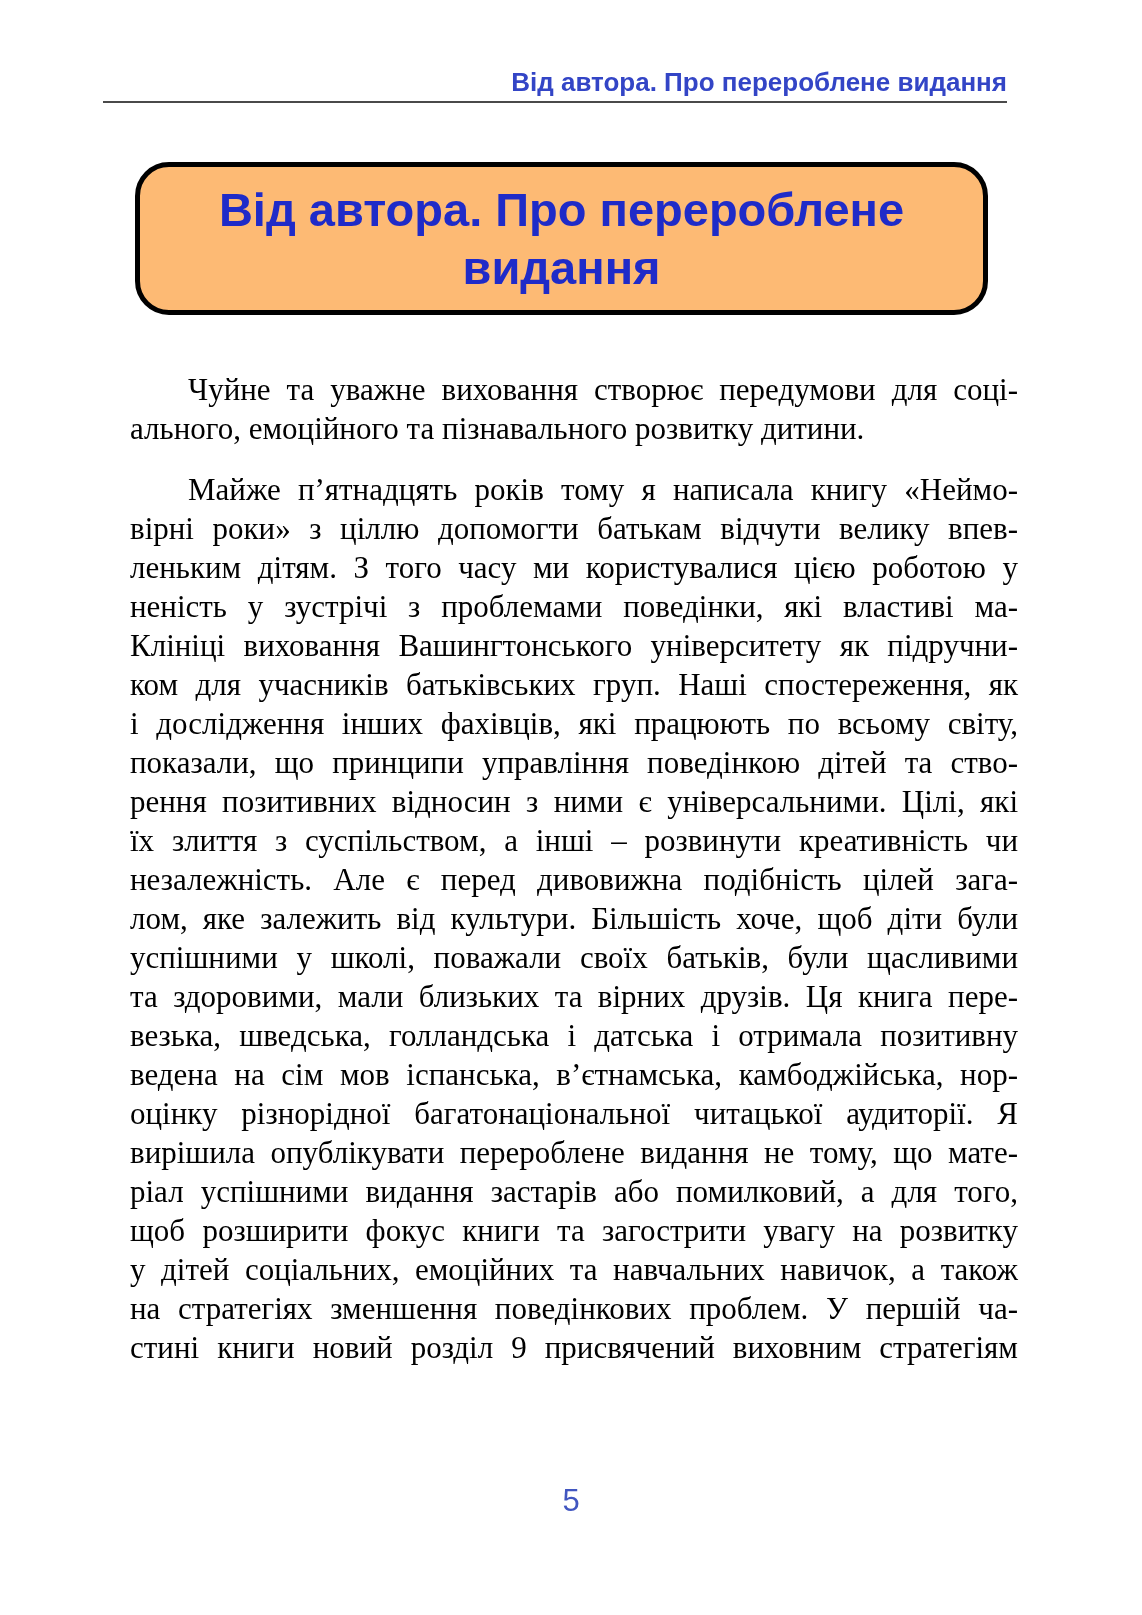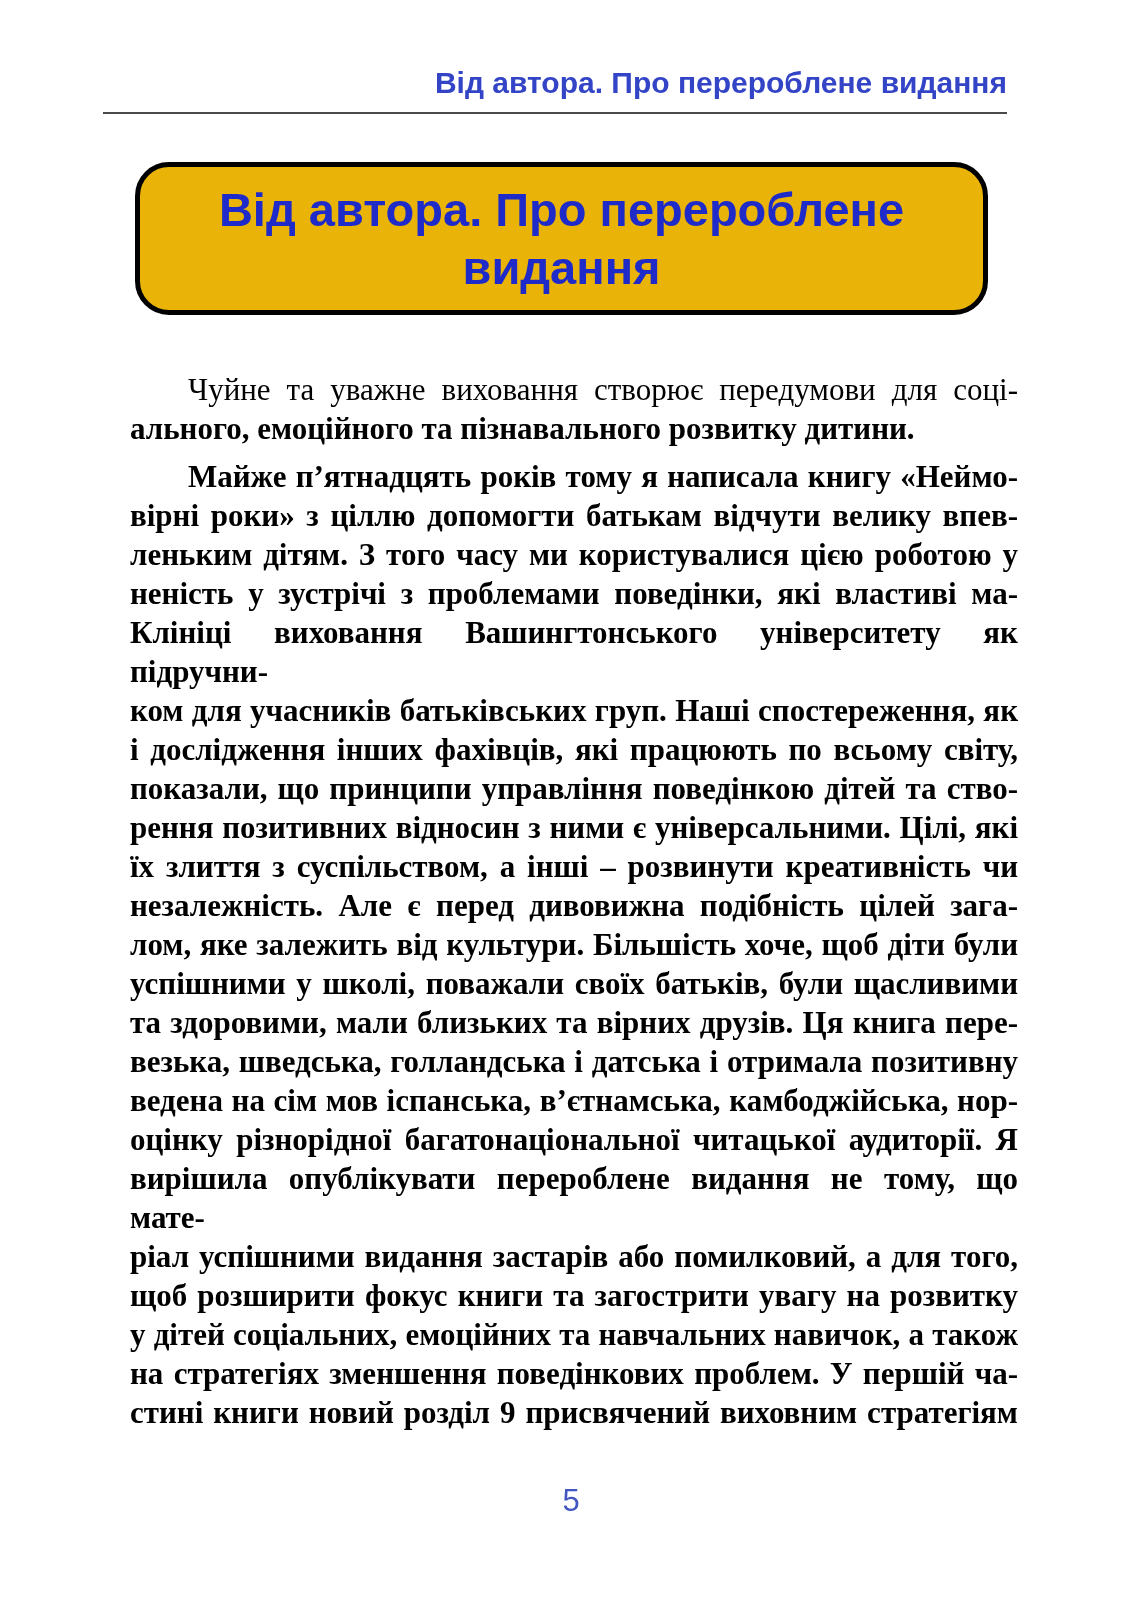--- a/index.html
+++ b/index.html
@@ -16,67 +16,67 @@
     font-family: "Liberation Serif", serif;
   }
   .running-header {
     position: absolute;
     top: 70px;
     left: 103px;
     width: 904px;
     text-align: right;
     font-family: "Liberation Sans", sans-serif;
     font-weight: bold;
-    font-size: 30px;
+    font-size: 26px;
     line-height: 25px;
     color: var(--header-blue, #3345C6);
     border-bottom: 2px solid var(--rule-gray, #4a4a4a);
-    padding-bottom: 17px;
+    padding-bottom: 6px;
   }
   .title-box {
     position: absolute;
     box-sizing: border-box;
     top: 162px;
     left: 135px;
     width: 853px;
     height: 153px;
     border: 5px solid #000000;
     border-radius: 34px;
     display: flex;
     align-items: center;
     justify-content: center;
-    background: #eab308;
+    background: #fdba74;
   }
   .title-text {
     text-align: center;
     font-family: "Liberation Sans", sans-serif;
     font-weight: bold;
     font-size: 47px;
     line-height: 58px;
     color: var(--title-blue, #1F2BC8);
   }
   .title-text span { white-space: nowrap; }
   .body-text {
     position: absolute;
     top: 370px;
     left: 130px;
     width: 888px;
     font-size: 31px;
     line-height: 39px;
     color: var(--body-black, #000000);
   }
   .para { margin: 0; padding: 0; }
-  .para + .para { margin-top: 9px; font-weight: bold; }
+  .para + .para { margin-top: 22px; }
   .line {
     text-align: justify;
     text-align-last: justify;
     white-space: normal;
   }
   .line.first { text-indent: 58px; }
-  .line.flush-last { text-align-last: left; font-weight: bold; }
+  .line.flush-last { text-align-last: left; }
   .page-number {
     position: absolute;
     top: 1484px;
     left: 0;
     width: 1142px;
     text-align: center;
     font-family: "Liberation Sans", sans-serif;
     font-size: 31px;
     line-height: 34px;
     color: var(--page-number-blue, #4156C0);

